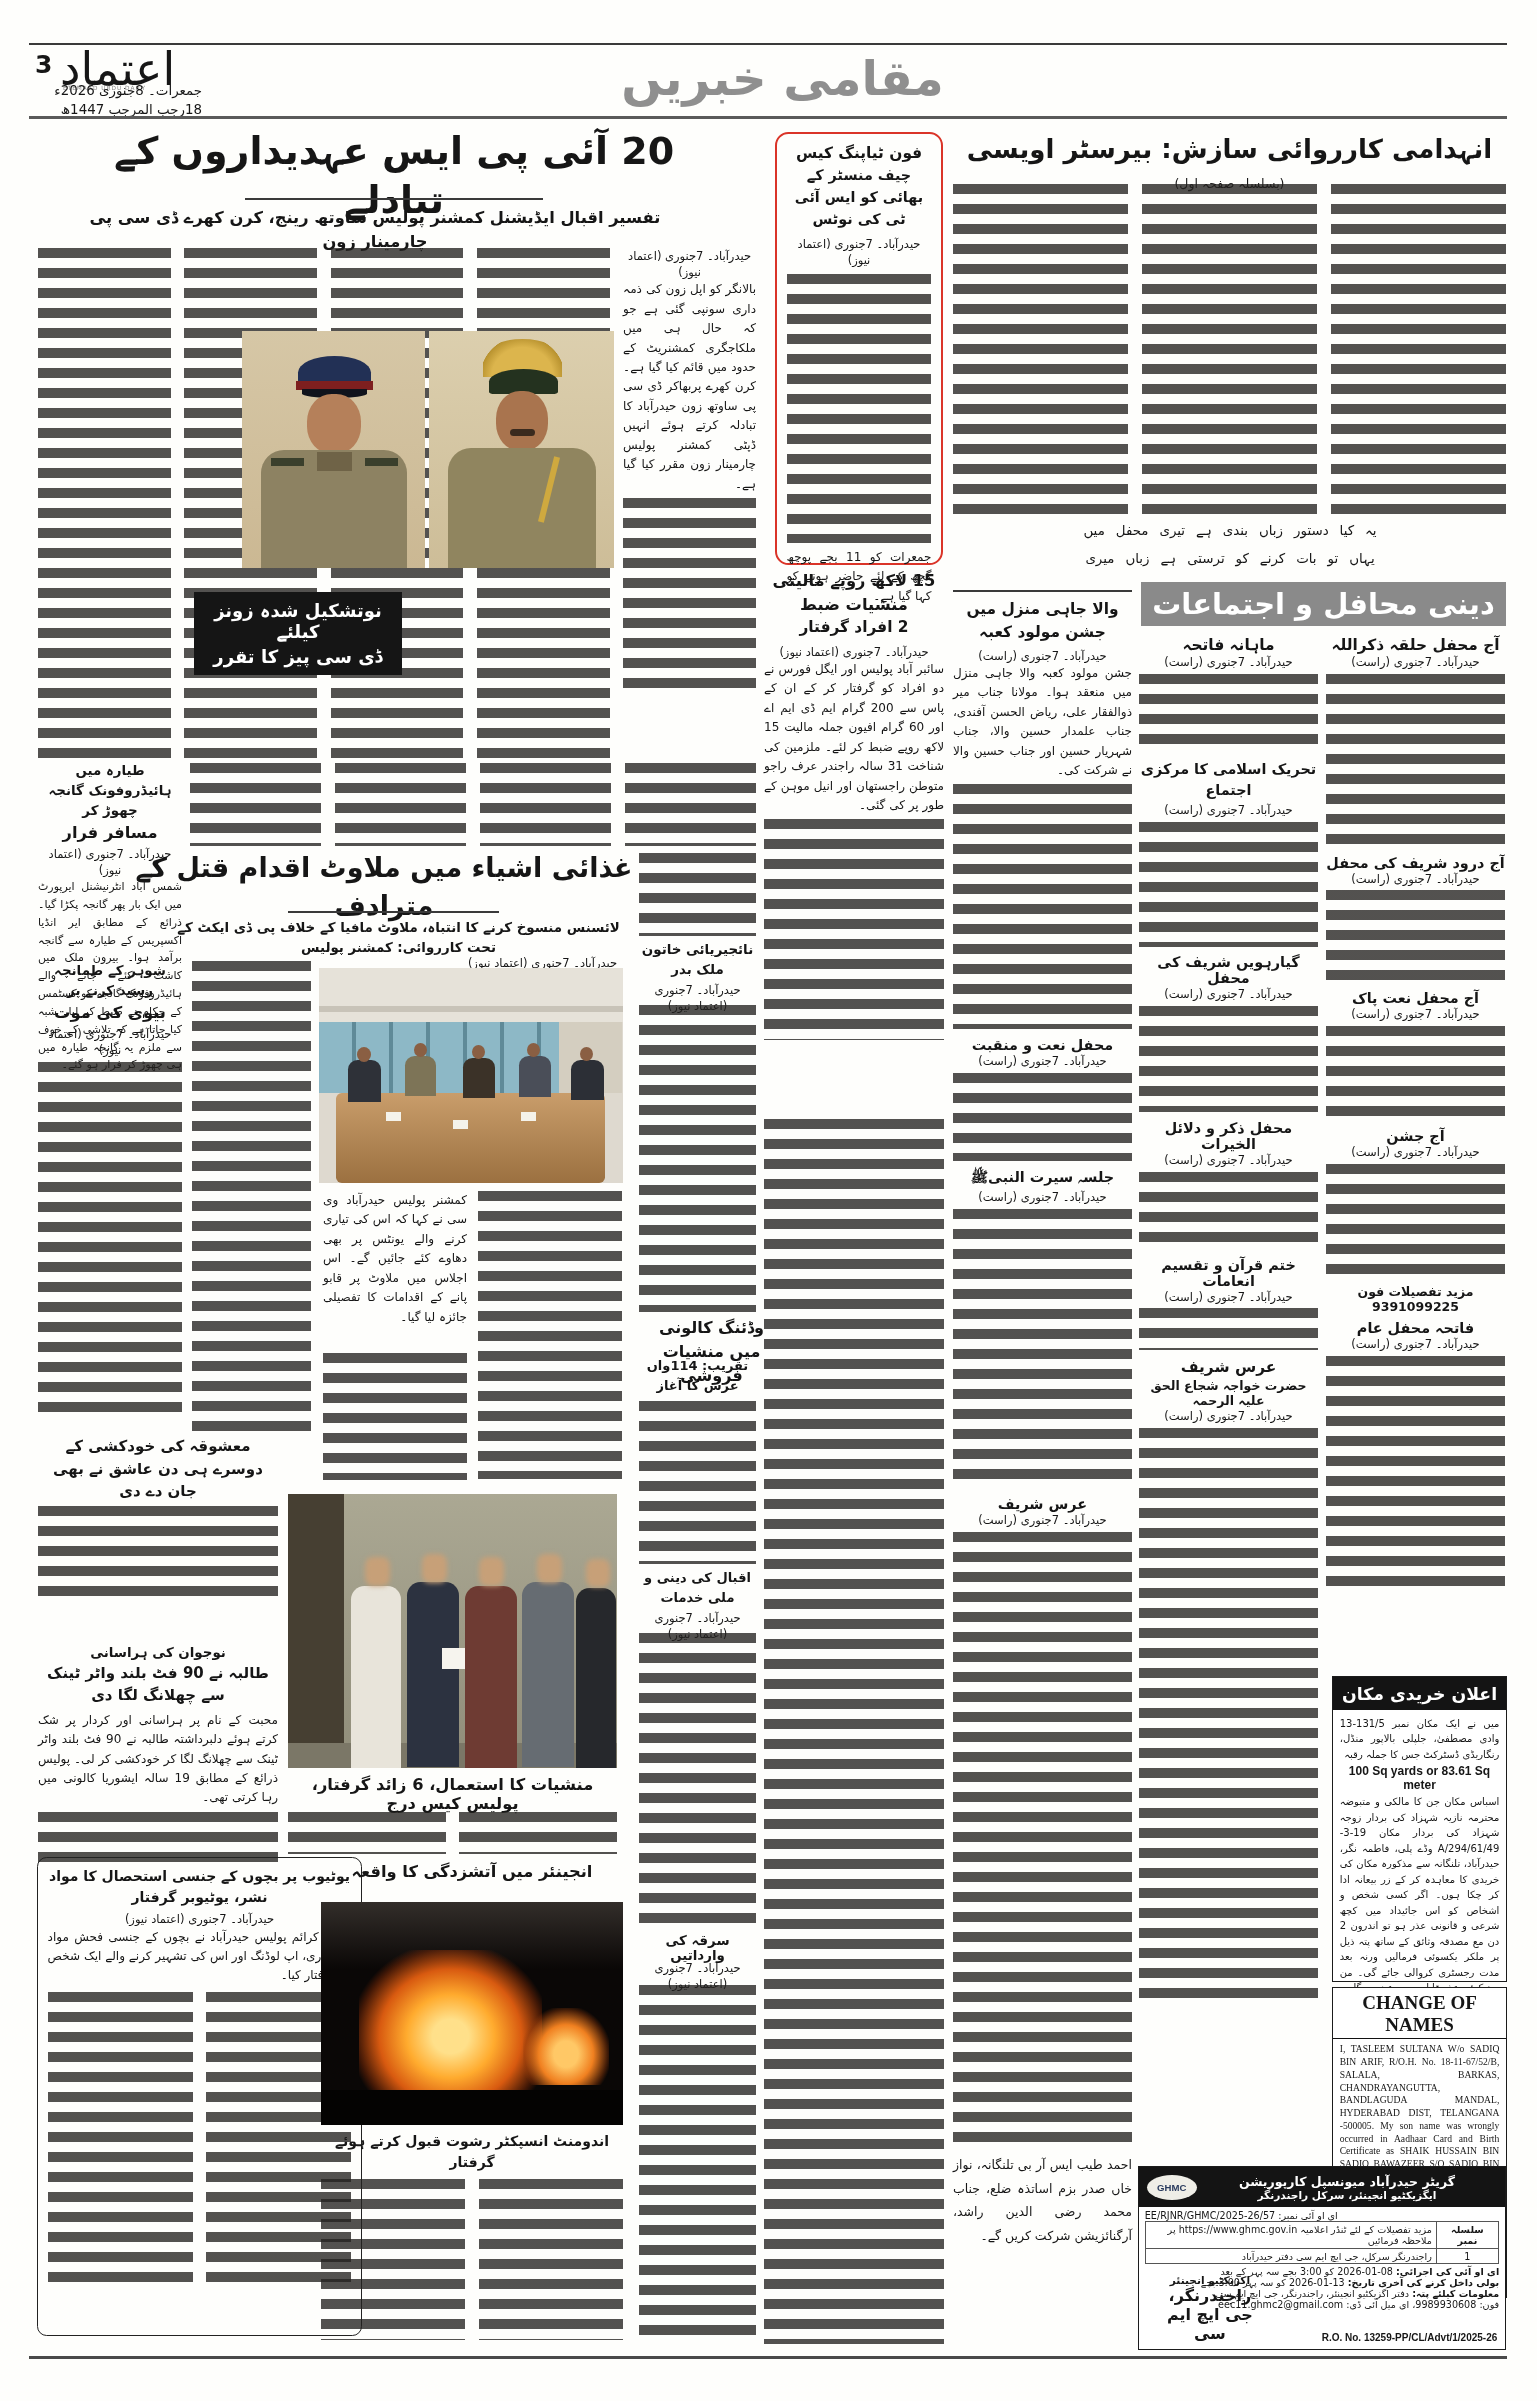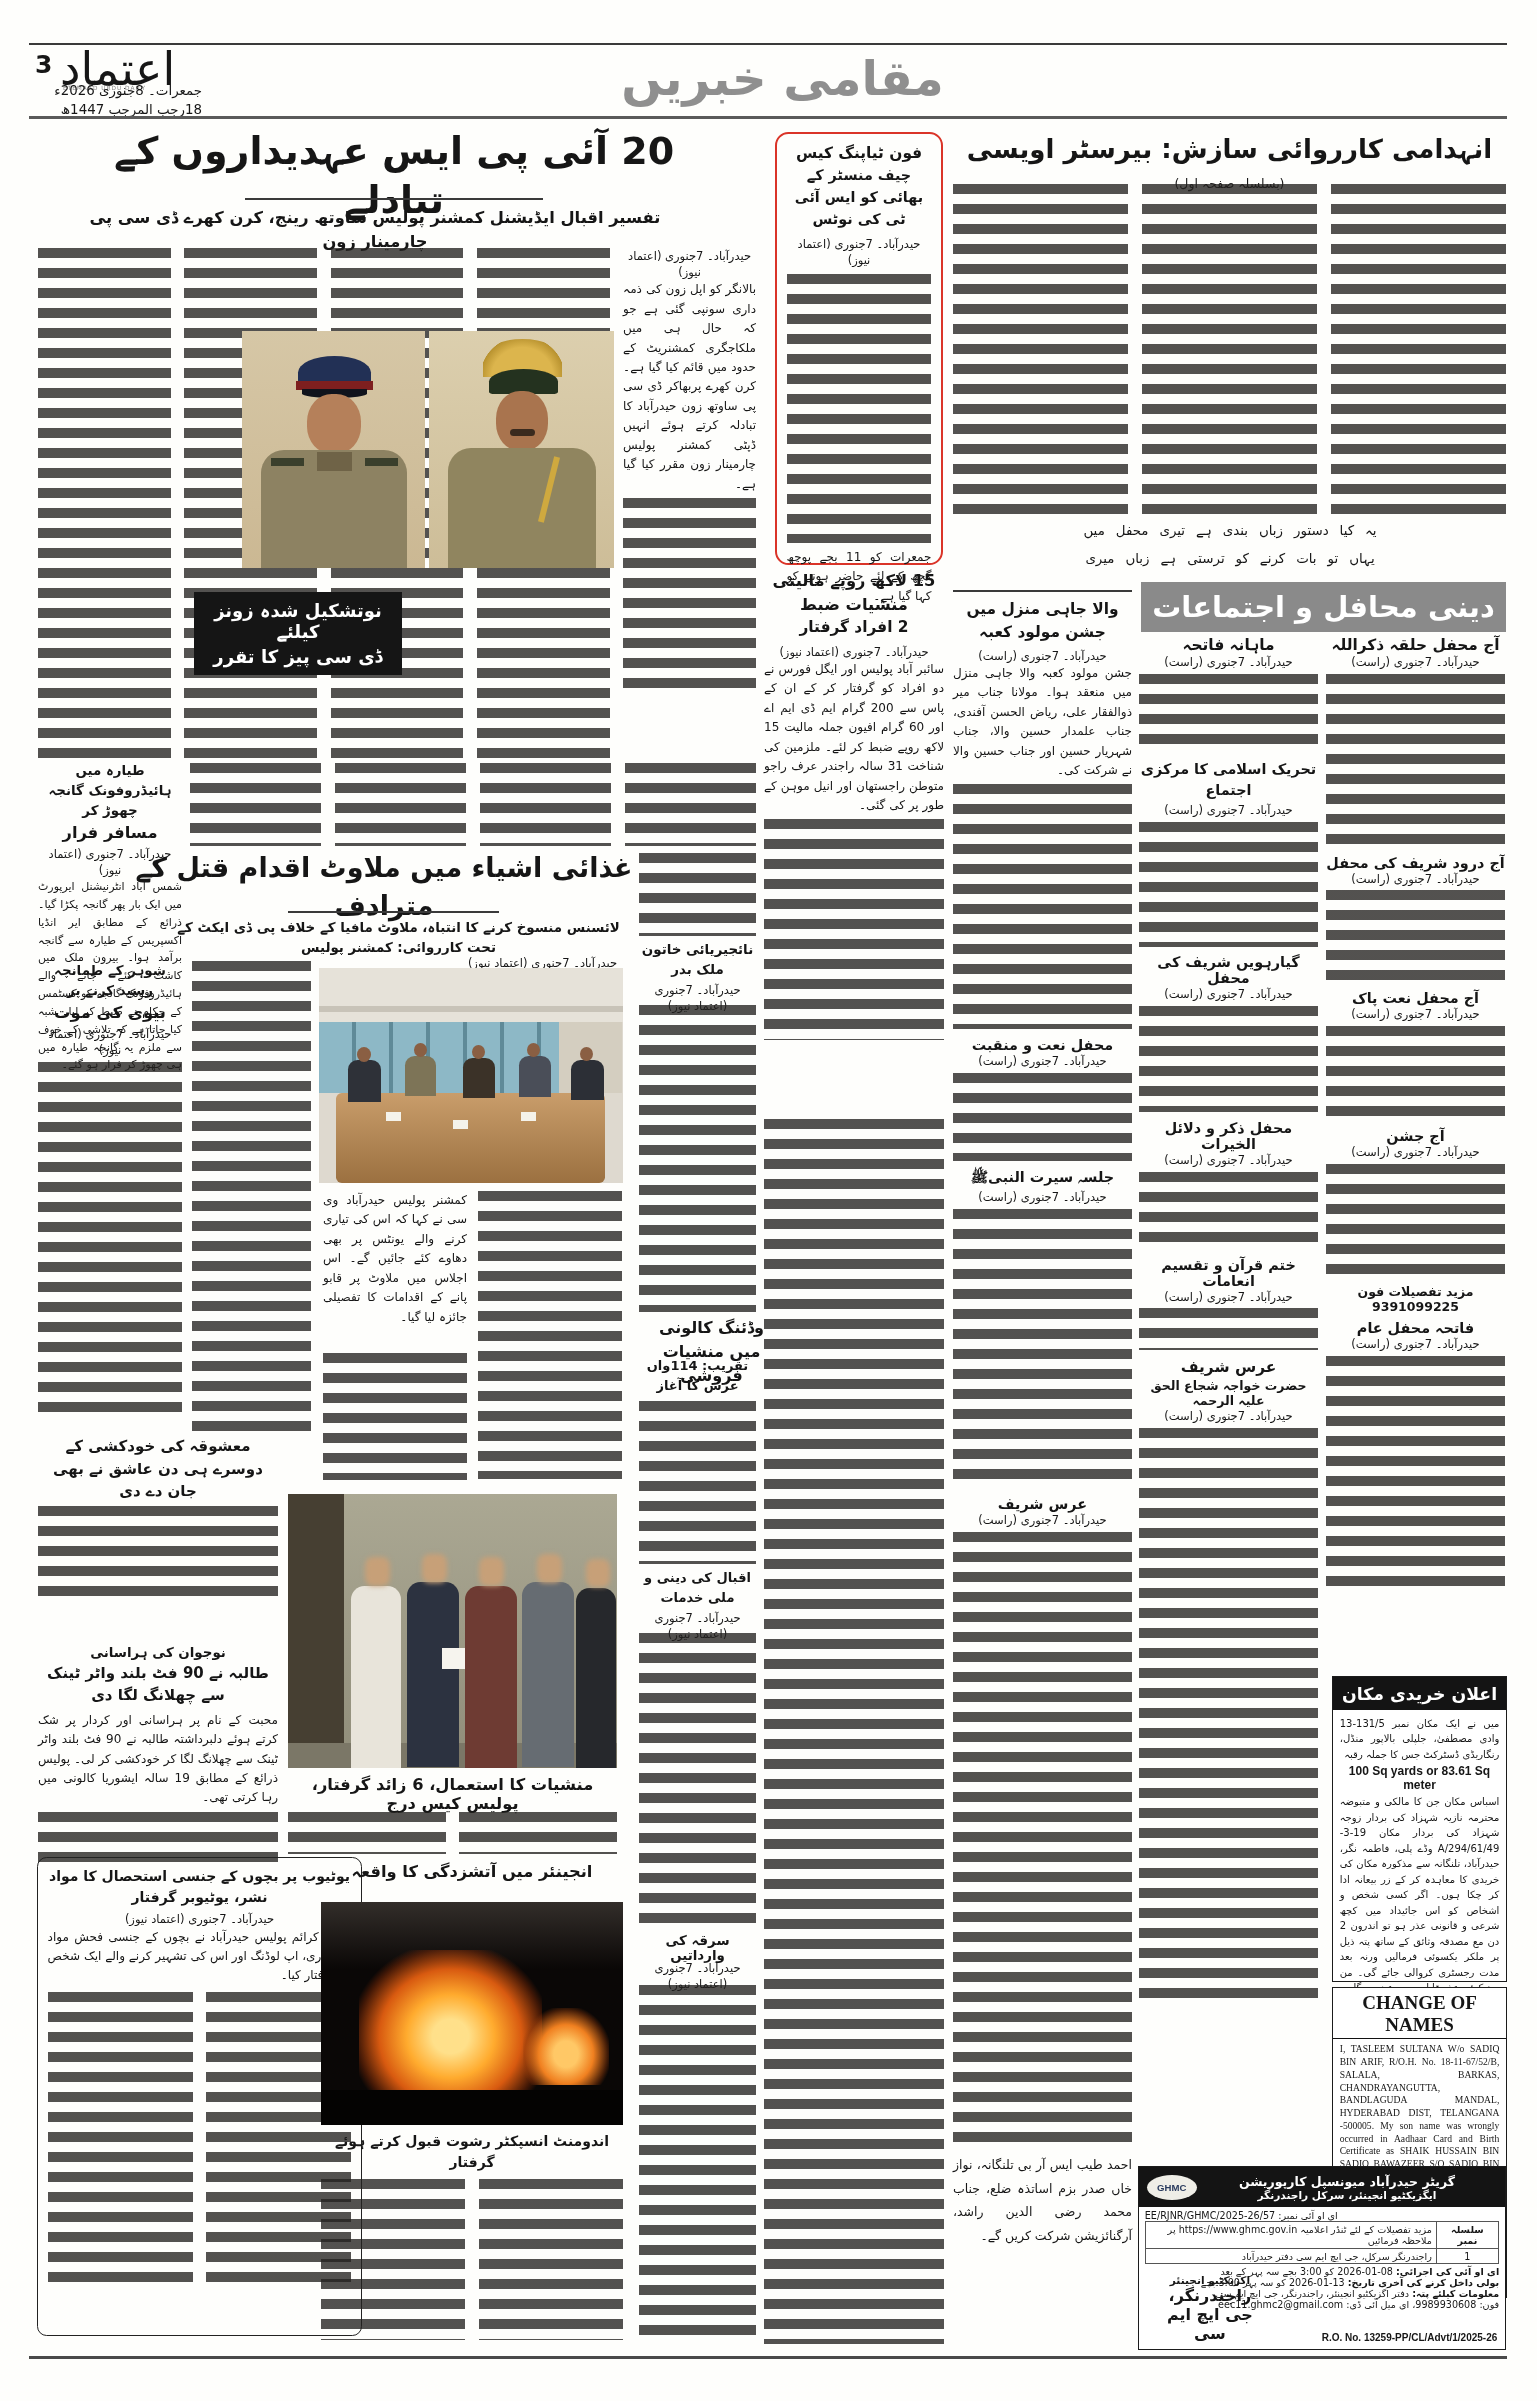--- a/index.html
+++ b/index.html
@@ -118,21 +118,21 @@
   </div>
   <div class="abs cols" style="left:953px;top:184px;width:553px;height:330px;">
     <div class="sim"></div>
     <div class="sim"></div>
     <div class="sim"></div>
   </div>
 
   <div class="abs ctr rtl" style="left:980px;top:523px;width:500px;font-size:13.4px;word-spacing:6.7px;">یہ کیا دستور زباں بندی ہے تیری محفل میں</div>
   <div class="abs ctr rtl" style="left:980px;top:551px;width:500px;font-size:13.4px;word-spacing:6.7px;">یہاں تو بات کرنے کو ترستی ہے زباں میری</div>
 
-  <div class="abs banner" style="left:1141px;top:582px;width:365px;height:50px;font-size:29px;">دینی محافل و اجتماعات</div>
+  <div class="abs banner" style="left:1141px;top:582px;width:365px;height:44px;font-size:29px;">دینی محافل و اجتماعات</div>
 
   <div class="abs rtl" style="left:953px;top:590px;width:179px;">
     <div class="rule" style="position:static;display:block;width:100%;height:1.9px;"></div>
     <div class="kick" style="font-size:15.4px;line-height:1.5;margin-top:5.8px;">والا جاہی منزل میں جشن مولود کعبہ</div>
     <div class="dl" style="margin-top:3.8px;">حیدرآباد۔ 7جنوری (راست)</div>
     <div class="bodytxt">جشن مولود کعبہ والا جاہی منزل میں منعقد ہوا۔ مولانا جناب میر ذوالفقار علی، ریاض الحسن آفندی، جناب علمدار حسین والا، جناب شہریار حسین اور جناب حسین والا نے شرکت کی۔</div>
     <div class="sim" style="height:245px;margin-top:3.8px;"></div>
     <div class="kick" style="font-size:14.4px;margin-top:7.7px;">محفل نعت و منقبت</div>
     <div class="dl">حیدرآباد۔ 7جنوری (راست)</div>
     <div class="sim" style="height:88px;margin-top:3.8px;"></div>

